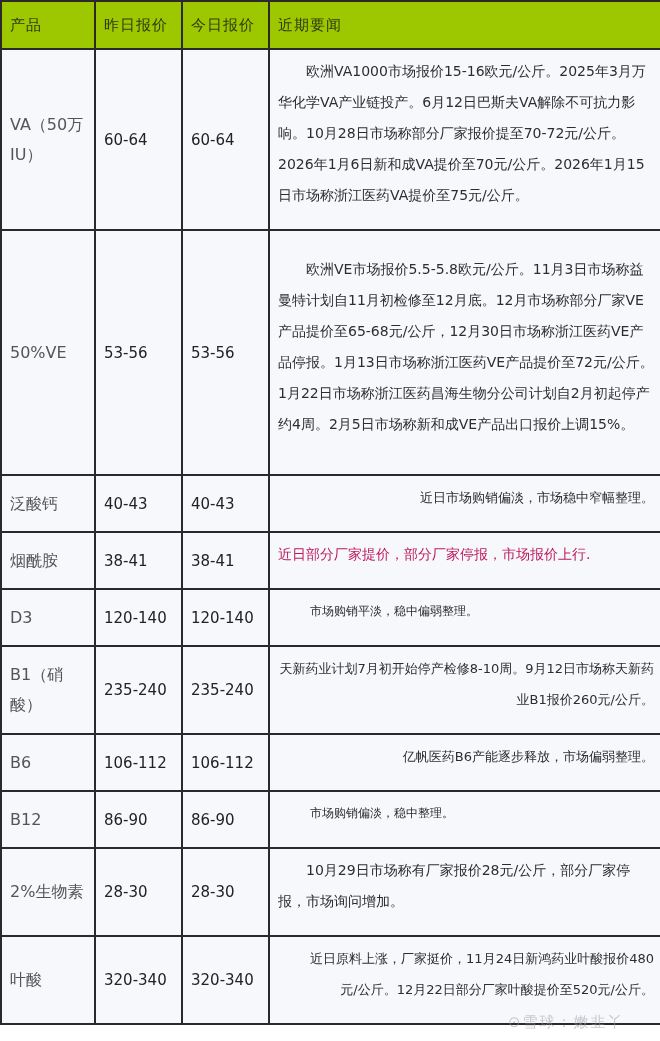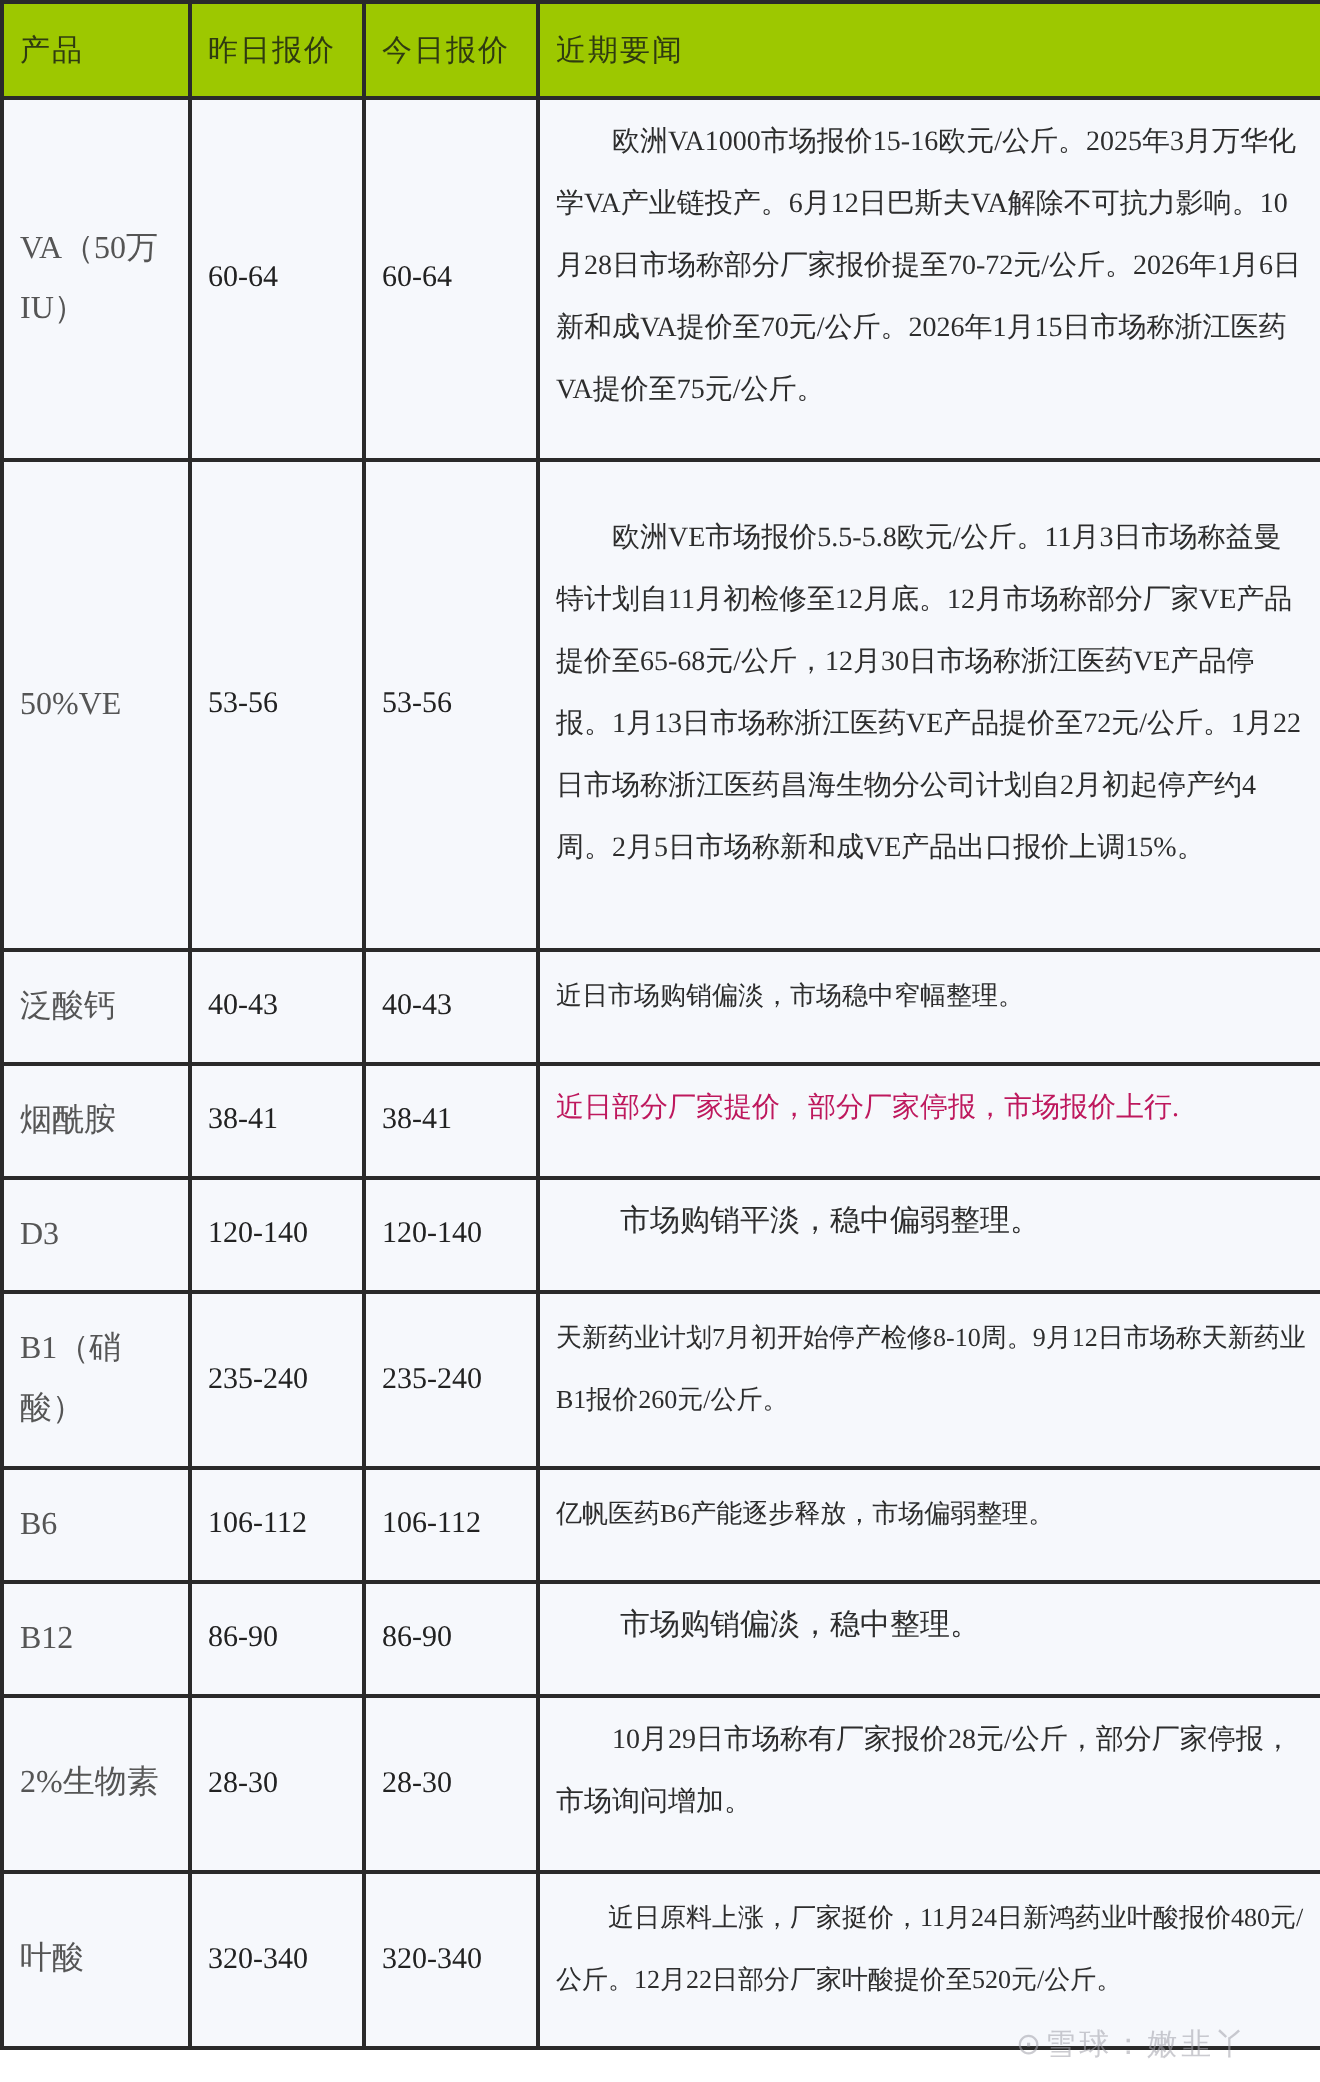--- a/index.html
+++ b/index.html
@@ -11,36 +11,35 @@
   table.price-table col.c1 { width: 94px; }
   table.price-table col.c2 { width: 87px; }
   table.price-table col.c3 { width: 87px; }
   table.price-table col.c4 { width: 392px; }
   th, td {
     border: 2px solid #2a2a2a;
     vertical-align: middle;
     text-align: left;
     padding: 0 6px 0 8px;
     color: #333;
-    font-family: Liberation Serif, serif;
   }
   thead th {
     background: #9dc800;
     height: 46px;
     font-weight: normal;
     font-size: 15px;
     color: #2f3b10;
     letter-spacing: 1px;
   }
   td.product { font-size: 16px; color: #555; line-height: 30px; }
   td.price { font-size: 15px; color: #222; }
   td.news { font-size: 14px; color: #2d2d2d; line-height: 31px; padding: 6px 6px 18px 8px; }
   td.news.indent { text-indent: 2em; }
-  td.news.small { font-size: 13px; }
-  td.news.mid-indent { padding-left: 40px; font-size: 15px; }
+  td.news.small { font-size: 13px; text-align: right; }
+  td.news.mid-indent { padding-left: 40px; font-size: 12px; }
   .watermark {
     position: absolute; left: 508px; top: 1013px;
     font-size: 15px; color: rgba(160,160,170,0.55); letter-spacing: 2px;
     white-space: nowrap;
   }
 </style>
 </head>
 <body>
 
 <table class="price-table">

